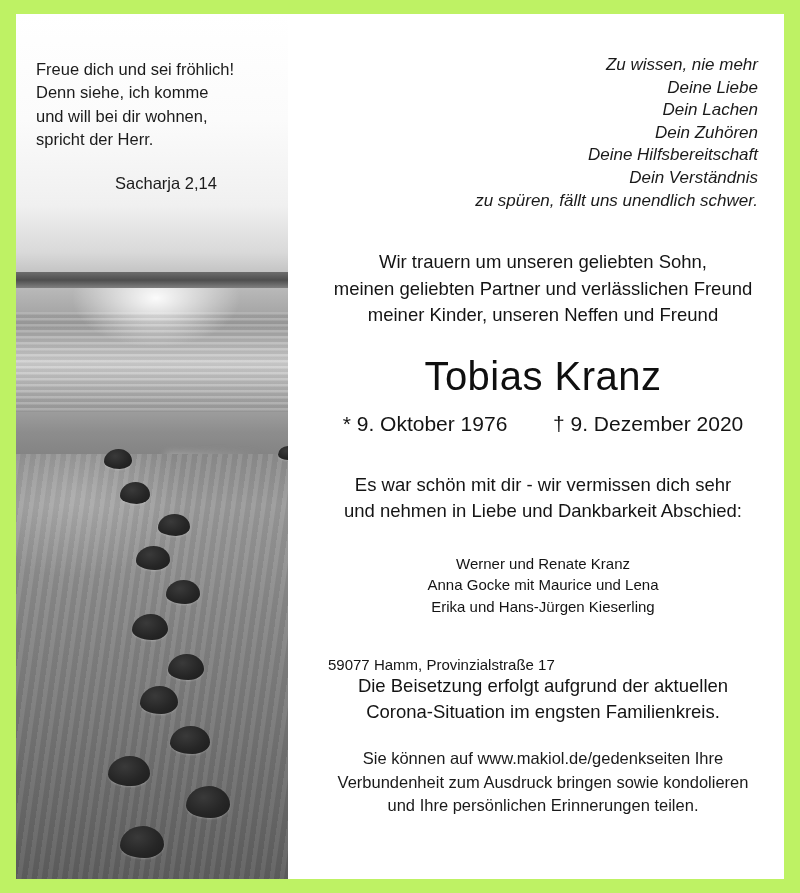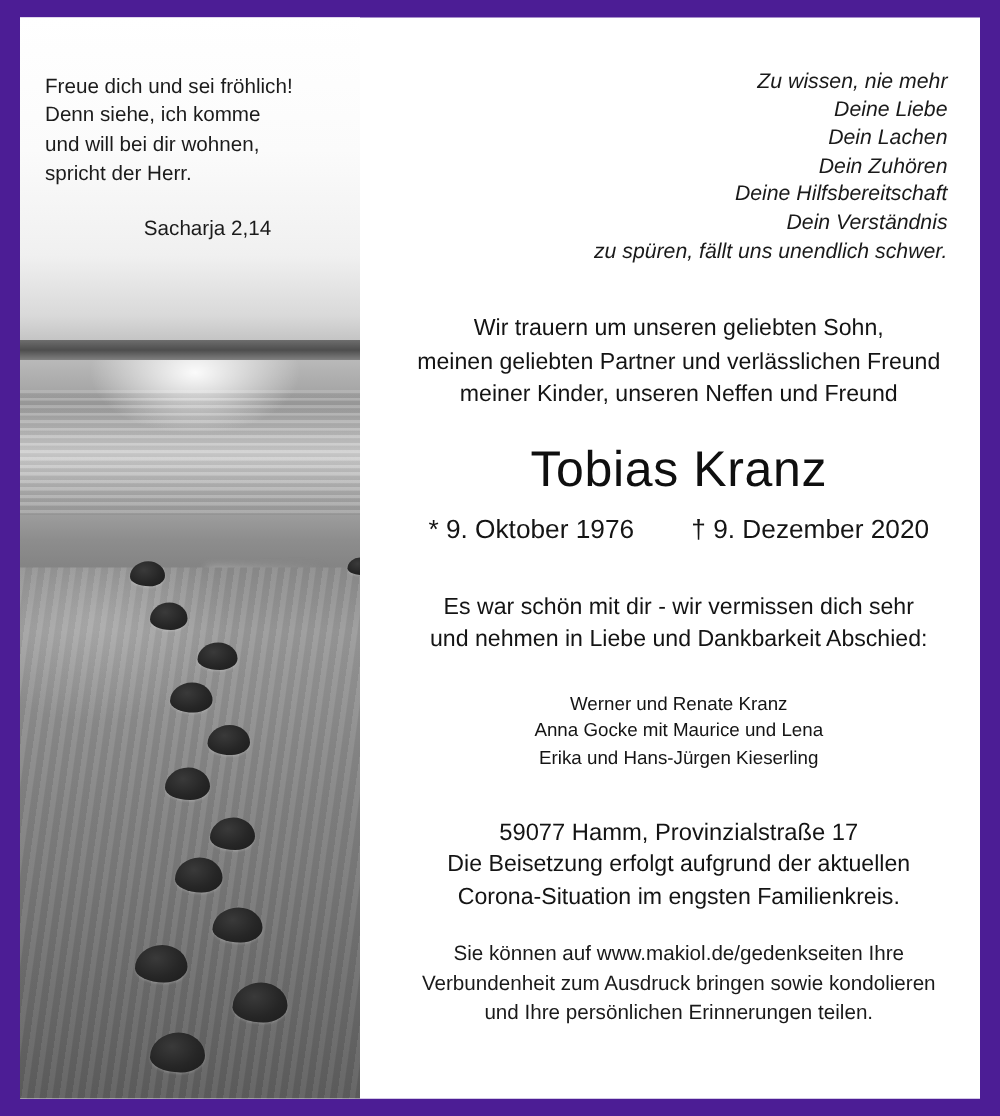--- a/index.html
+++ b/index.html
@@ -7,21 +7,21 @@
     padding: 0;
     background: #ffffff;
   }
   body {
     font-family: "Liberation Sans", sans-serif;
   }
   .page {
     position: relative;
     width: 800px;
     height: 893px;
-    background: #4c1d95;
+    background: #bef264;
     box-sizing: border-box;
     overflow: hidden;
   }
   .inner {
     position: absolute;
     left: 16px;
     top: 14px;
     width: 768px;
     height: 865px;
     background: #ffffff;
@@ -175,22 +175,21 @@
   .block-farewell { margin-top: 36px; }
   .survivors {
     margin-top: 28px;
     text-align: center;
     font-size: 15px;
     line-height: 1.45;
     color: #141414;
   }
   .address {
     margin-top: 38px;
-    text-align: center;
-    font-size: 19px;
+    font-size: 15px;
     color: #141414;
   }
   .block-funeral { }
   .note {
     margin-top: 22px;
     text-align: center;
     font-size: 16.5px;
     line-height: 1.42;
     color: #1a1a1a;
   }

